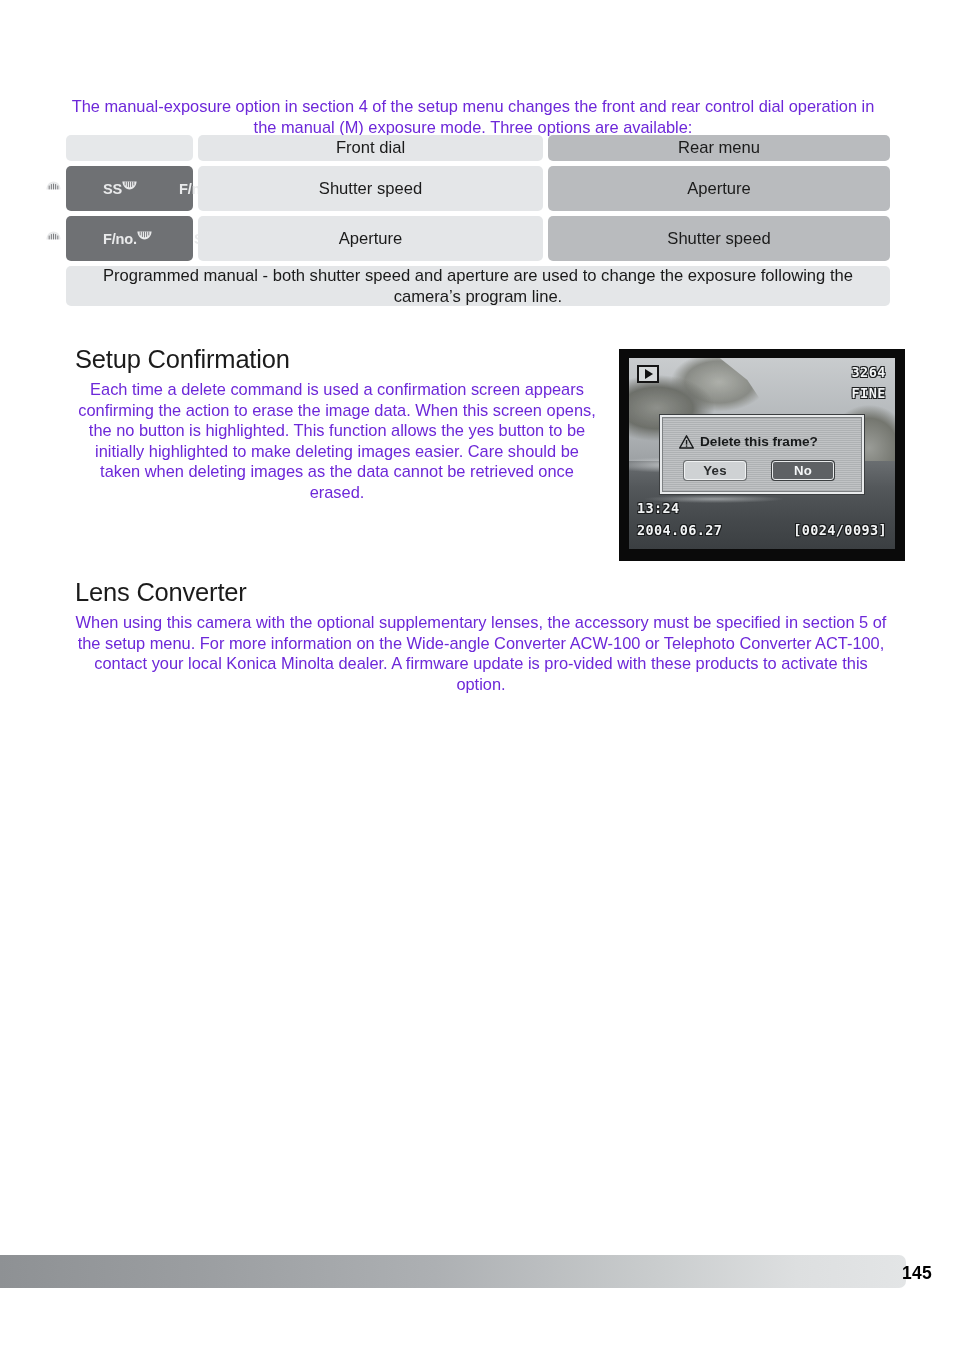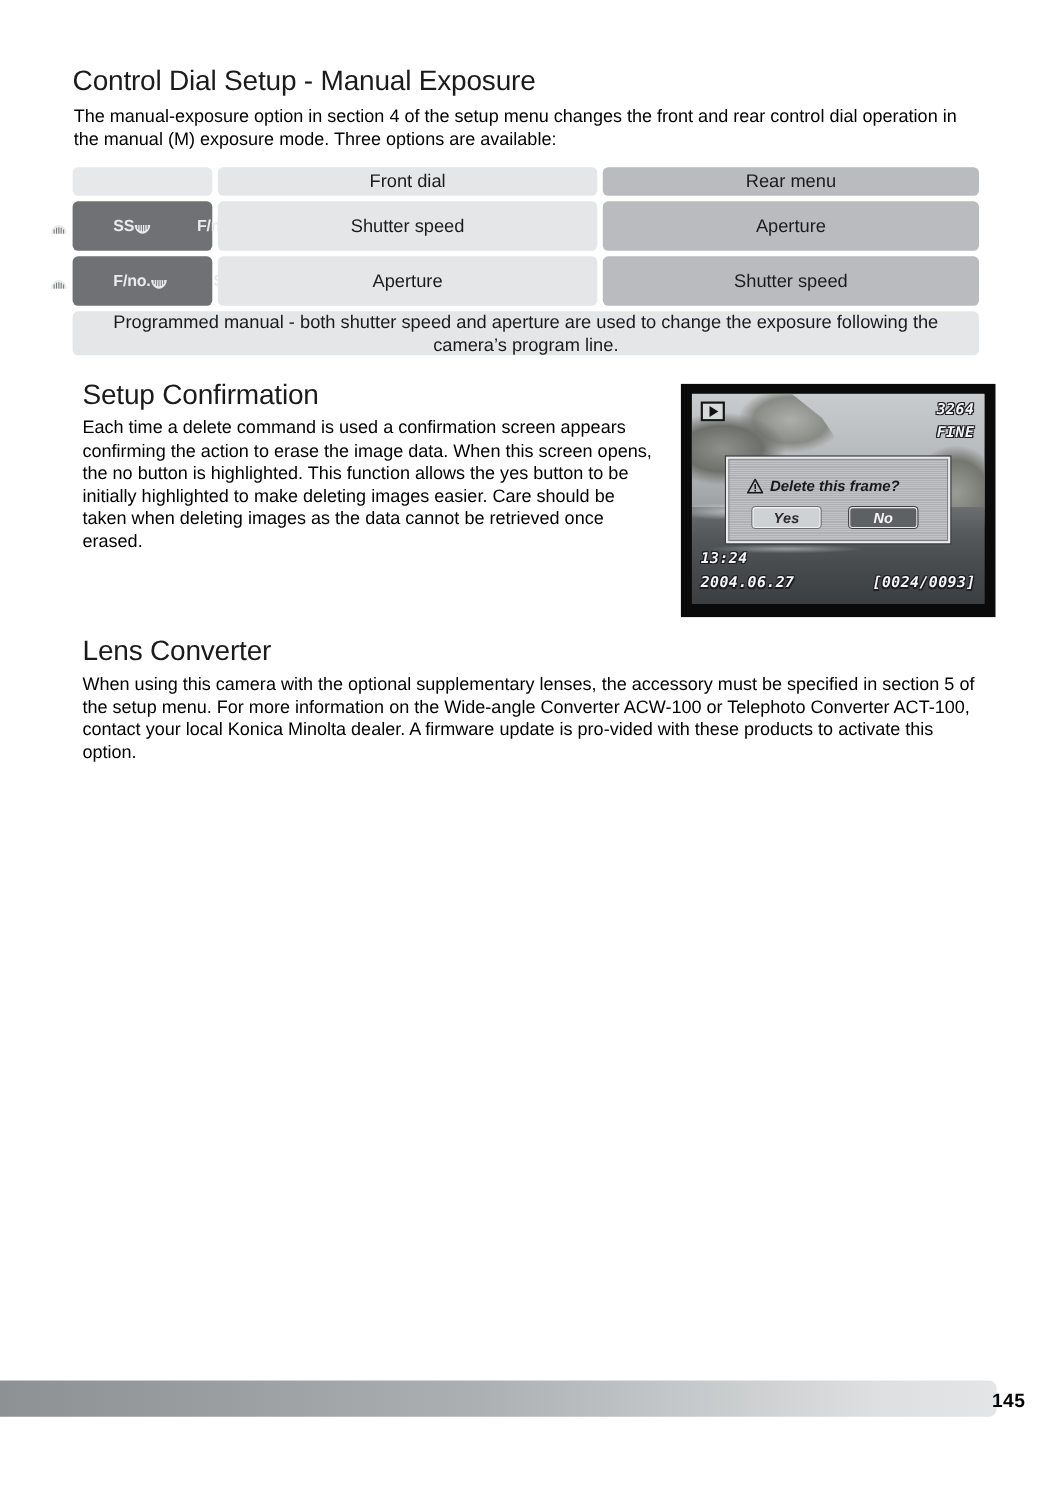--- a/index.html
+++ b/index.html
@@ -27,29 +27,29 @@
     font-size: 25.5px;
     font-weight: 400;
     letter-spacing: -0.2px;
     color: #1b1b1b;
     white-space: nowrap;
   }
   .body-copy {
     position: absolute;
     font-size: 16.4px;
     line-height: 20.6px;
-    color: #000000;
-    text-align: left;
+    color: #6d28d9;
+    text-align: center;
   }
 
   
   .dial-table {
     position: absolute;
     left: 66px;
-    top: 152px;
+    top: 135px;
     width: 824px;
   }
   .dt-row {
     display: flex;
     gap: 5px;
     margin-bottom: 5px;
   }
   .dt-label {
     width: 127px;
     flex: 0 0 127px;
@@ -102,31 +102,30 @@
   
   .dial-ico {
     display: inline-block;
     width: 15px; height: 9px;
     position: relative;
     vertical-align: middle;
     margin-right: 2px;
     margin-bottom: 1px;
   }
   .dial-ico svg { display: block; }
-  .lbl-pair { display: inline-flex; align-items: flex-end; gap: 40px; }
+  .lbl-pair { display: inline-flex; align-items: flex-start; gap: 40px; }
   .lbl-gap { display: inline-block; width: 14px; }
 
   
   .lcd {
     position: absolute;
     left: 619px; top: 349px;
     width: 286px; height: 212px;
     background: #0a0a0a;
     padding: 9px 10px 12px 10px;
-    font-style: italic;
   }
   .lcd-inner {
     position: relative;
     width: 100%; height: 100%;
     overflow: hidden;
     background: linear-gradient(to bottom,
        #bfc2c4 0%, #b6babd 22%, #8e9295 45%,
        #6f7477 58%, #5b6063 72%, #4a4e51 88%, #3e4245 100%);
   }
   .lcd-sky {
@@ -265,21 +264,20 @@
     font-weight: bold;
     color: #000000;
     letter-spacing: 0.3px;
   }
 </style>
 </head>
 <body>
 
 <div class="page">
 
-  <div class="h1" style="left:66px; top:60px;">Control Dial Setup - Manual Exposure</div>
 
   <div class="body-copy" style="left:67px; top:96px; width:812px;">The manual-exposure option in section 4 of the setup menu changes the front and rear control dial operation in the manual (M) exposure mode. Three options are available:</div>
 
   <div class="dial-table">
 
     <div class="dt-row">
       <div class="dt-label empty" style="height:26px;"></div>
       <div class="dt-cell dt-front dt-head">Front dial</div>
       <div class="dt-cell dt-rear dt-head">Rear menu</div>
     </div>

